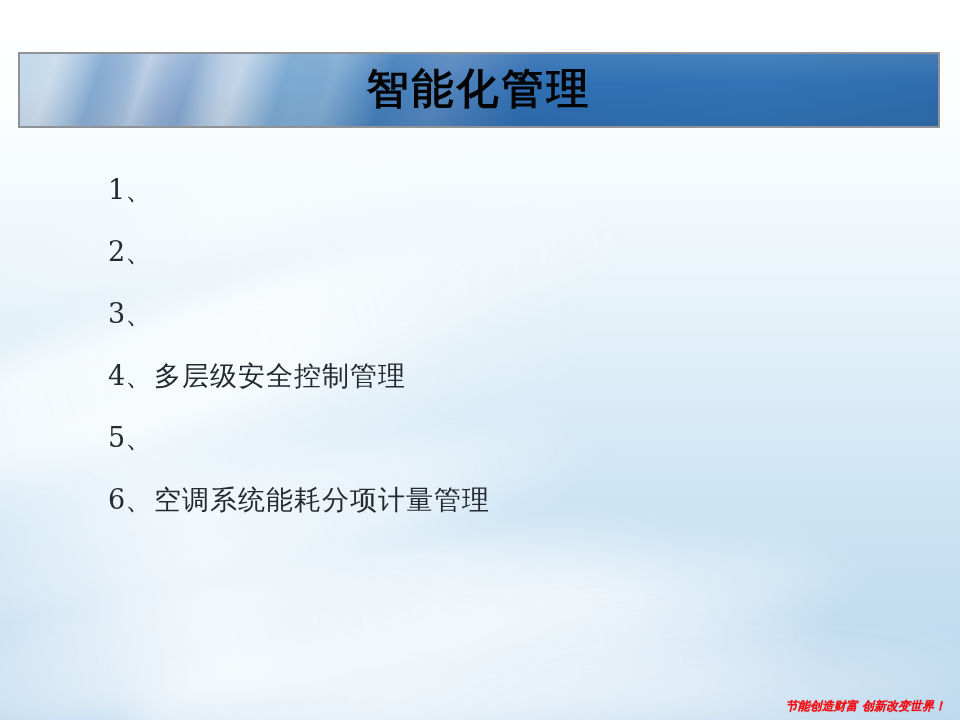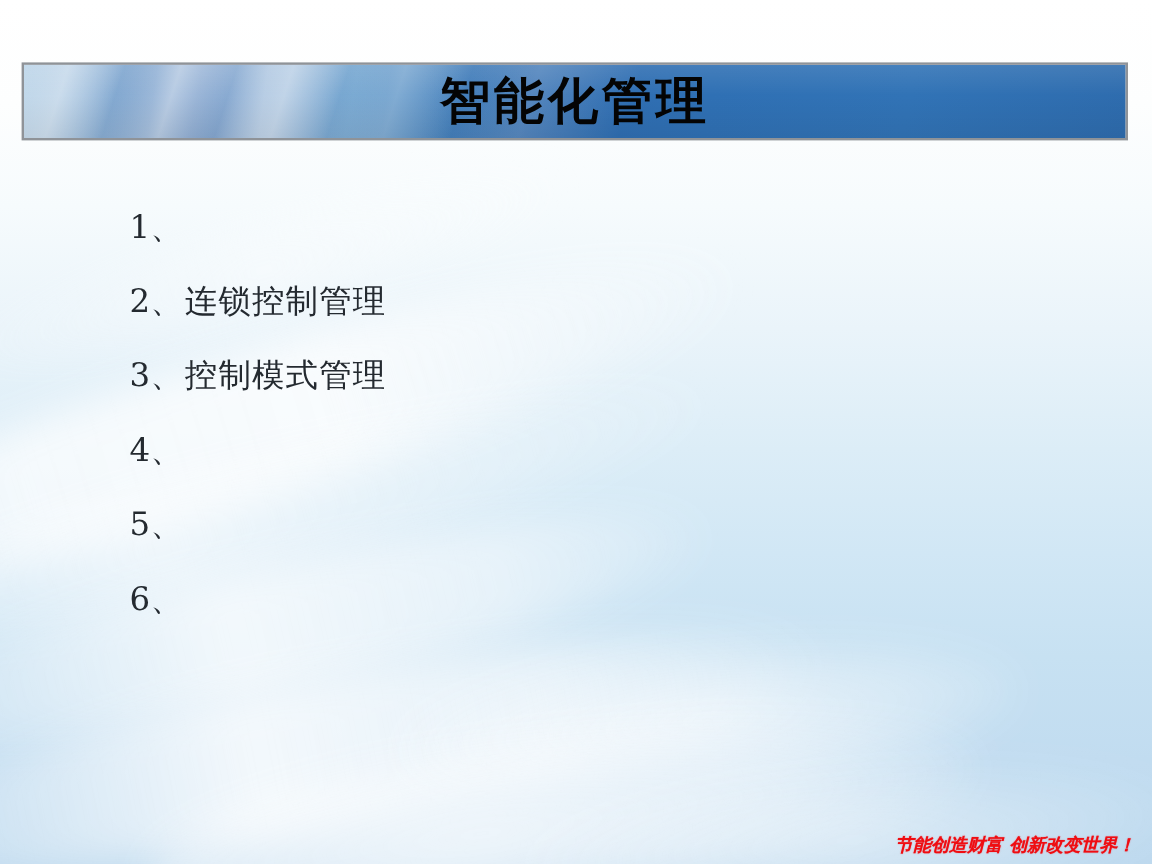--- a/index.html
+++ b/index.html
@@ -83,21 +83,21 @@
     transform: rotate(-5deg);
     background: radial-gradient(ellipse at 50% 50%, rgba(255,255,255,.55) 0%, rgba(255,255,255,0) 75%);
   }
 
   
   #title-banner {
     position: absolute;
     left: 18px;
     top: 52px;
     width: 922px;
-    height: 65px;
+    height: 76px;
     box-sizing: border-box;
     border: 2px solid #8f9398;
     background:
       
       linear-gradient(108deg,
         rgba(255,255,255,0.00) 0%,
         rgba(255,255,255,0.42) 4%,
         rgba(255,255,255,0.05) 9%,
         rgba(255,255,255,0.55) 14%,
         rgba(255,255,255,0.10) 19%,
@@ -175,21 +175,21 @@
   }
 
   
   #footer-slogan {
     position: absolute;
     right: 14px;
     bottom: 8px;
     font-family: "DejaVu Serif", "Liberation Serif", serif;
     font-weight: bold;
     font-style: italic;
-    font-size: 15px;
+    font-size: 12px;
     line-height: 1;
     color: #ef0d12;
     letter-spacing: 0px;
     white-space: nowrap;
     text-shadow: 0 0 1px rgba(239,13,18,.7);
   }
 </style>
 </head>
 <body>
 
@@ -212,37 +212,37 @@
   </div>
 
   <div id="body-list">
 
     <div class="list-item">
       <span class="li-num">1、</span>
     </div>
 
     <div class="list-item">
       <span class="li-num">2、</span>
-      <span class="li-text">连锁控制管理</span>
     </div>
 
     <div class="list-item">
       <span class="li-num">3、</span>
-      <span class="li-text">控制模式管理</span>
     </div>
 
     <div class="list-item">
       <span class="li-num">4、</span>
+      <span class="li-text">多层级安全控制管理</span>
     </div>
 
     <div class="list-item">
       <span class="li-num">5、</span>
     </div>
 
     <div class="list-item">
       <span class="li-num">6、</span>
+      <span class="li-text">空调系统能耗分项计量管理</span>
     </div>
 
   </div>
 
   <div id="footer-slogan">节能创造财富 创新改变世界！</div>
 
 </div>
 
 </body></html>

